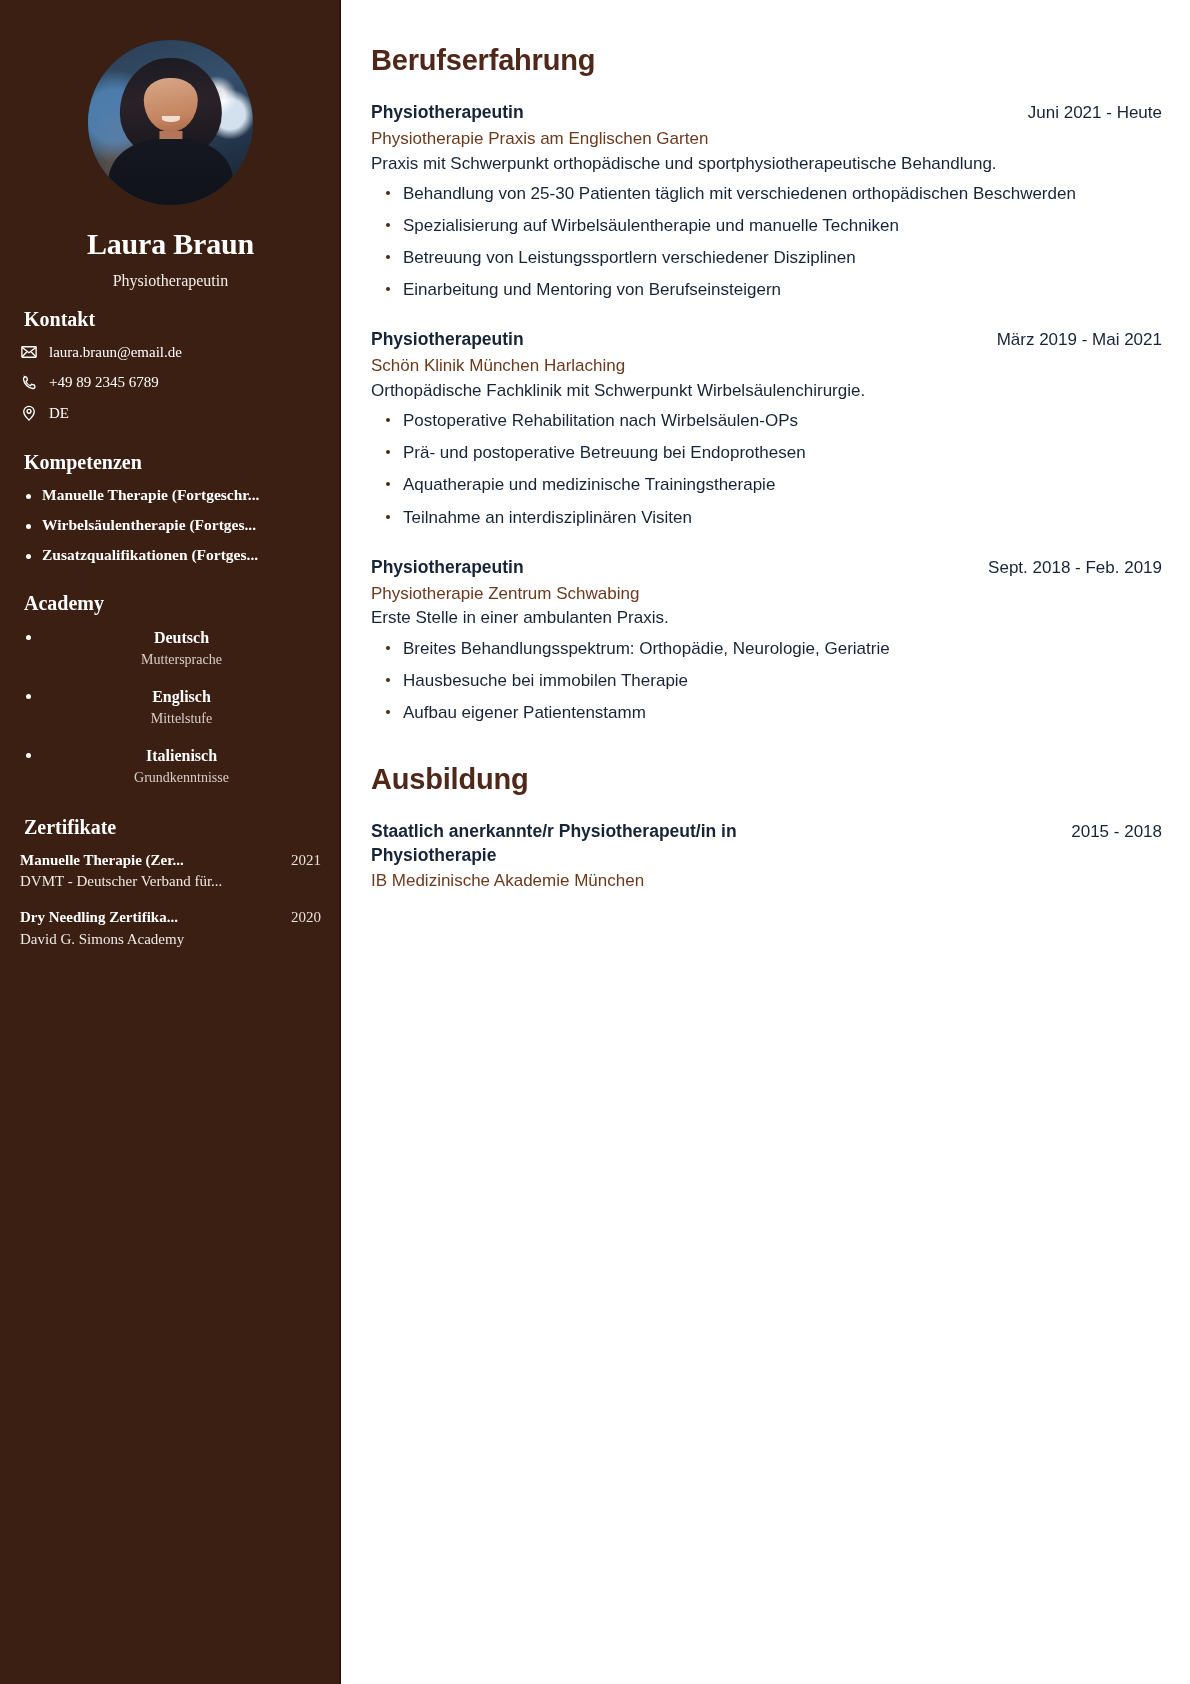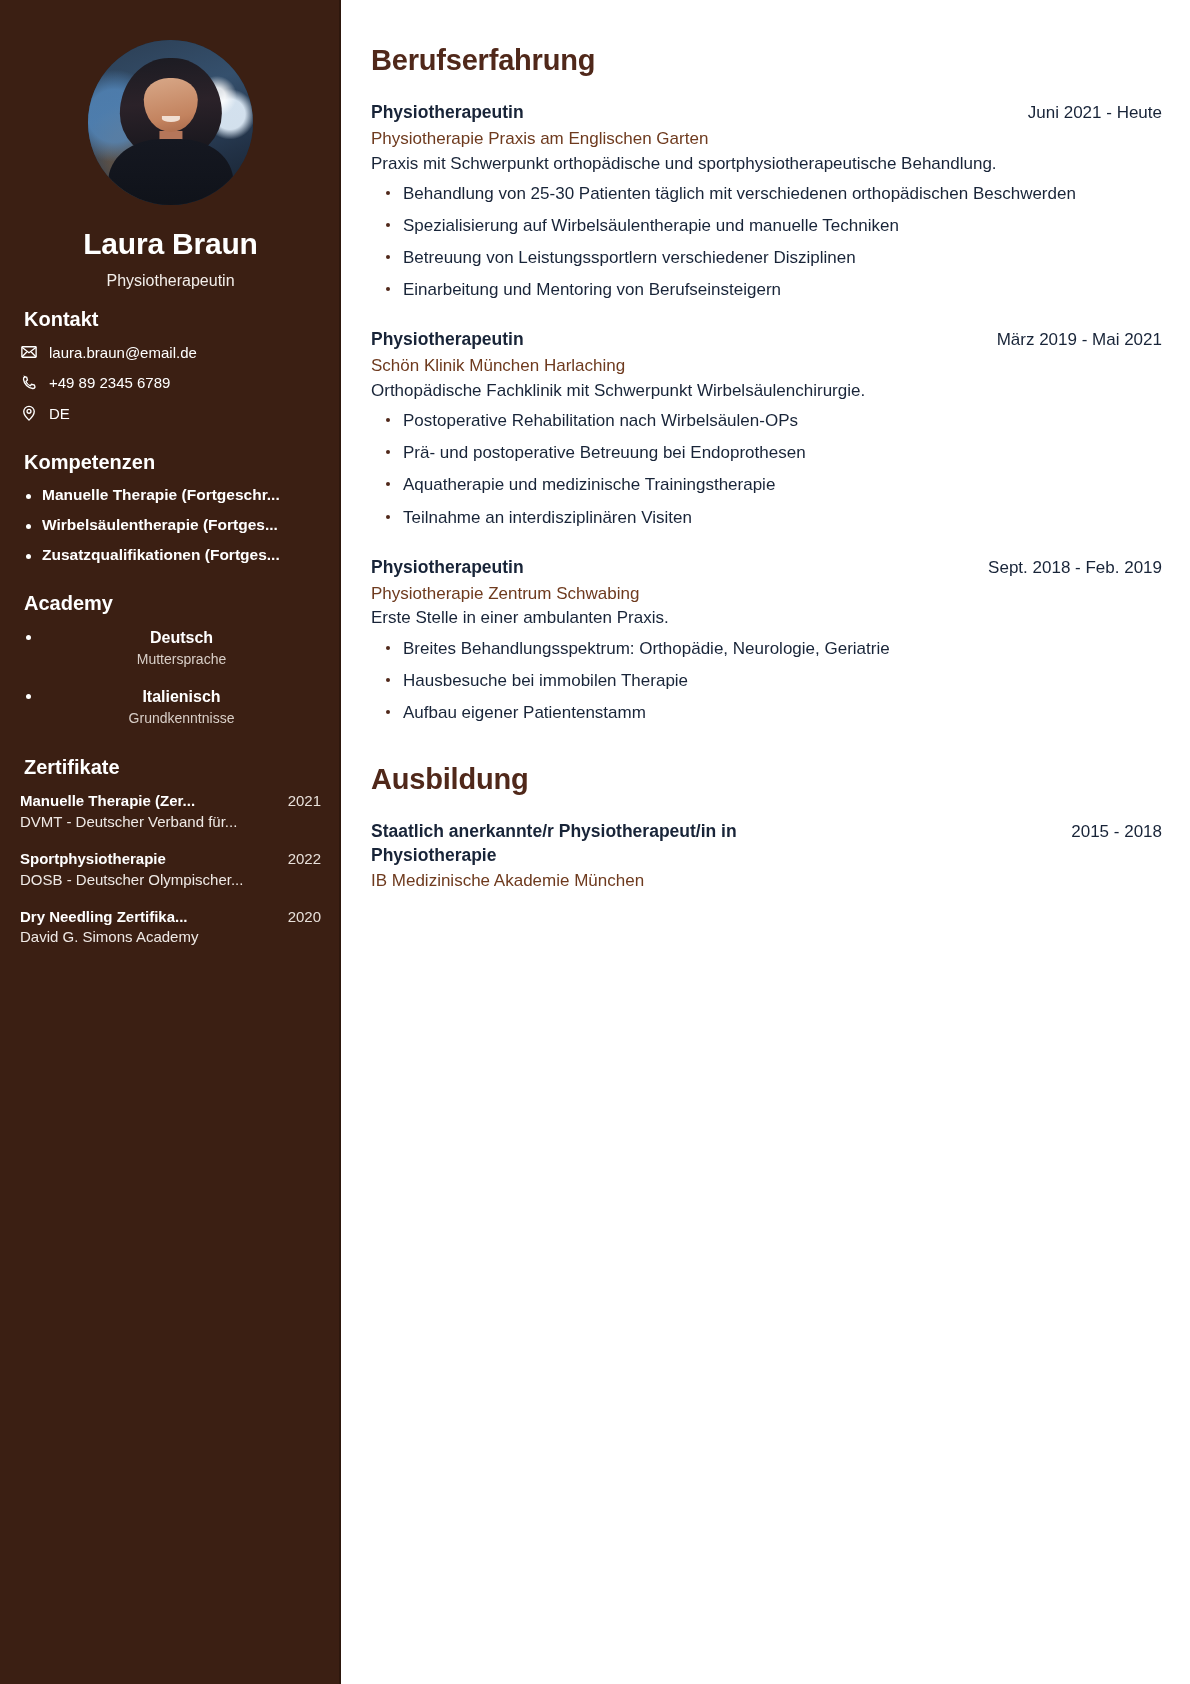--- a/index.html
+++ b/index.html
@@ -18,20 +18,21 @@
   }
 
   
   .sidebar {
     width:341px;
     flex:0 0 341px;
     background:#3B1F13;
     color:#ffffff;
     padding:40px 20px 16px 20px;
     position:relative;
+    font-family:Liberation Serif, serif;
   }
   .sidebar-edge {
     position:absolute;
     top:0; right:0;
     width:2px; height:100%;
     background:#2d170d;
   }
 
   .avatar-wrap {
     display:flex; justify-content:center;
@@ -309,40 +310,37 @@
       <li>Zusatzqualifikationen (Fortges...</li>
     </ul>
 
     <h2 class="side-h gap">Academy</h2>
     <ul class="lang-list">
       <li>
         <div class="lang-name">Deutsch</div>
         <div class="lang-level">Muttersprache</div>
       </li>
       <li>
+        <div class="lang-name">Englisch</div>
+        <div class="lang-level">Mittelstufe</div>
+      </li>
+      <li>
         <div class="lang-name">Italienisch</div>
         <div class="lang-level">Grundkenntnisse</div>
       </li>
     </ul>
 
     <h2 class="side-h gap">Zertifikate</h2>
     <ul class="cert-list">
       <li>
         <div class="cert-top">
           <span class="cert-name">Manuelle Therapie (Zer...</span>
           <span class="cert-year">2021</span>
         </div>
         <div class="cert-issuer">DVMT - Deutscher Verband für...</div>
-      </li>
-      <li>
-        <div class="cert-top">
-          <span class="cert-name">Sportphysiotherapie</span>
-          <span class="cert-year">2022</span>
-        </div>
-        <div class="cert-issuer">DOSB - Deutscher Olympischer...</div>
       </li>
       <li>
         <div class="cert-top">
           <span class="cert-name">Dry Needling Zertifika...</span>
           <span class="cert-year">2020</span>
         </div>
         <div class="cert-issuer">David G. Simons Academy</div>
       </li>
     </ul>
   </aside>

